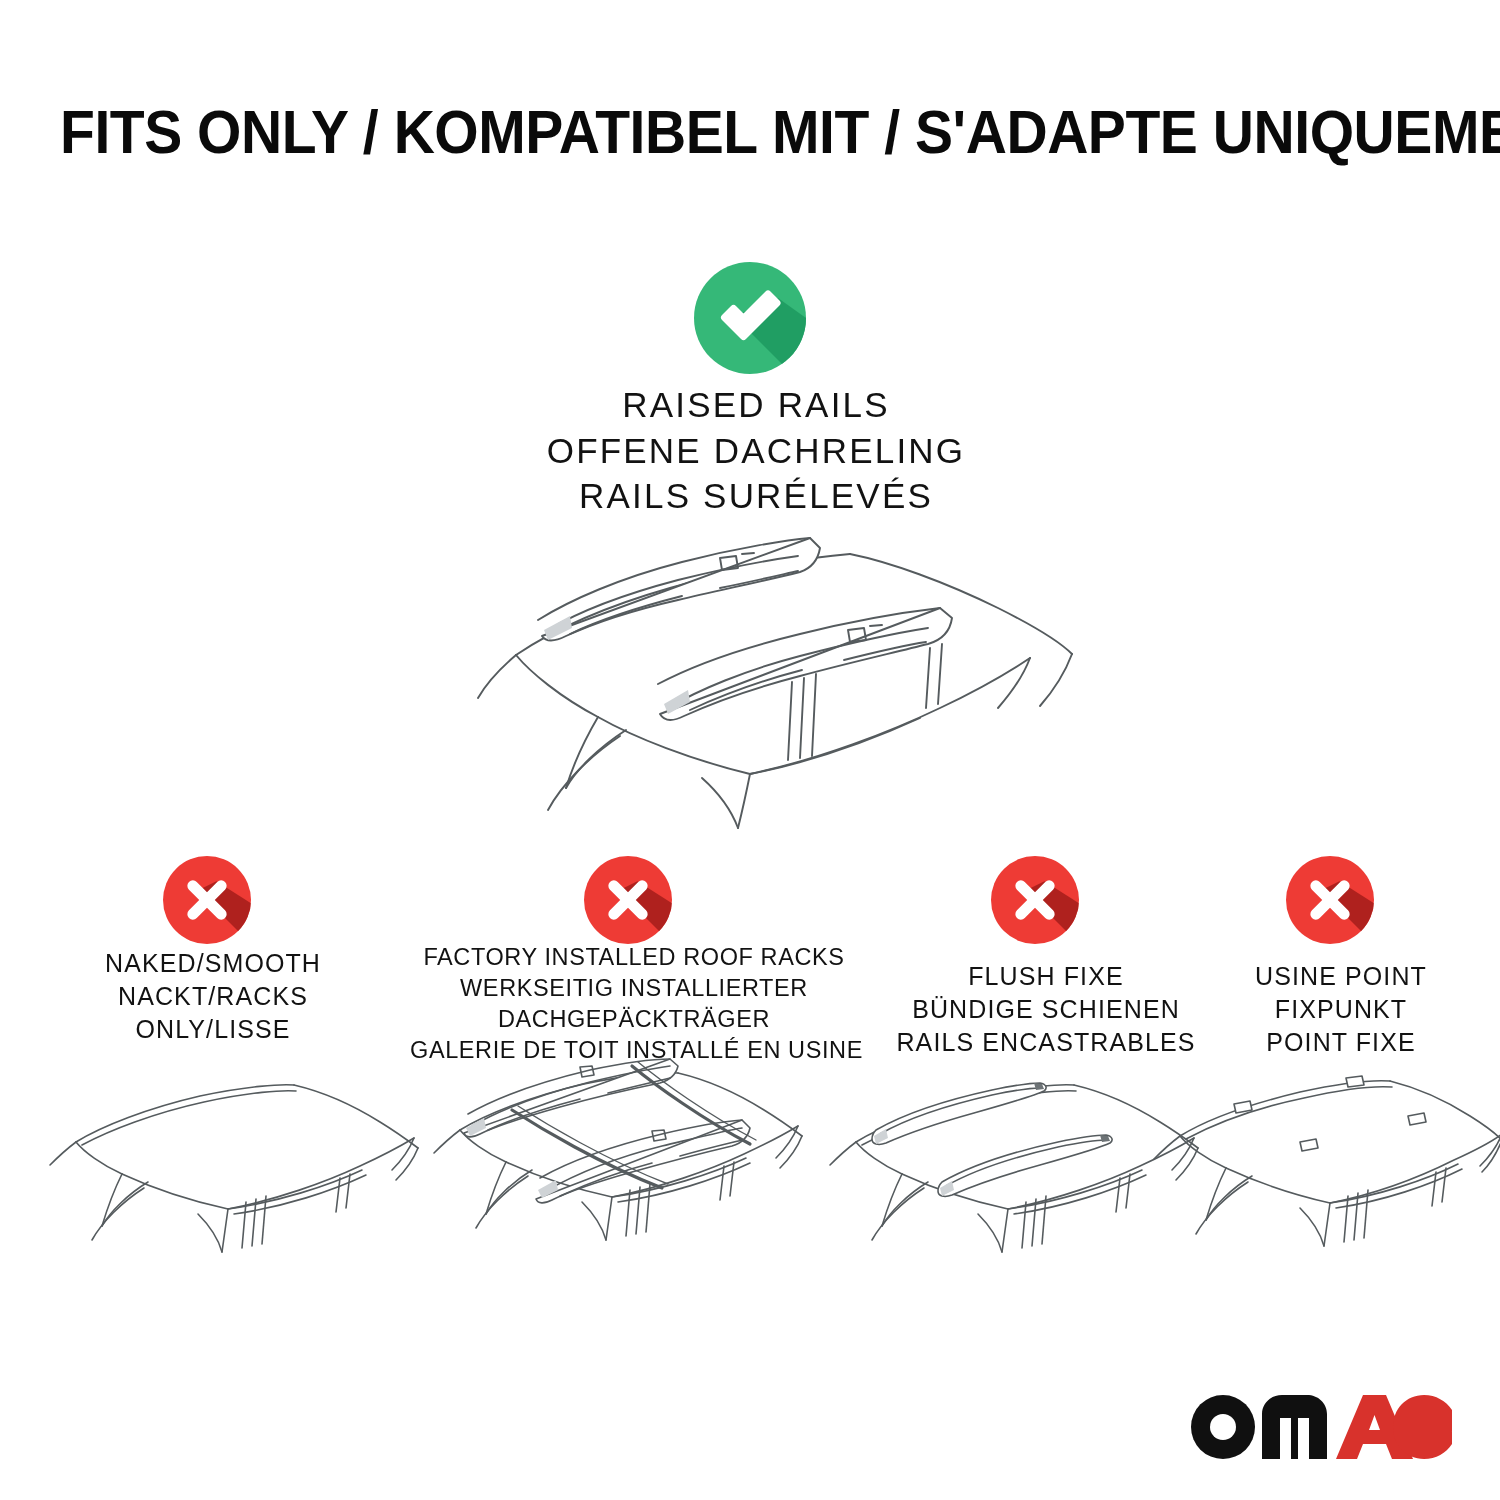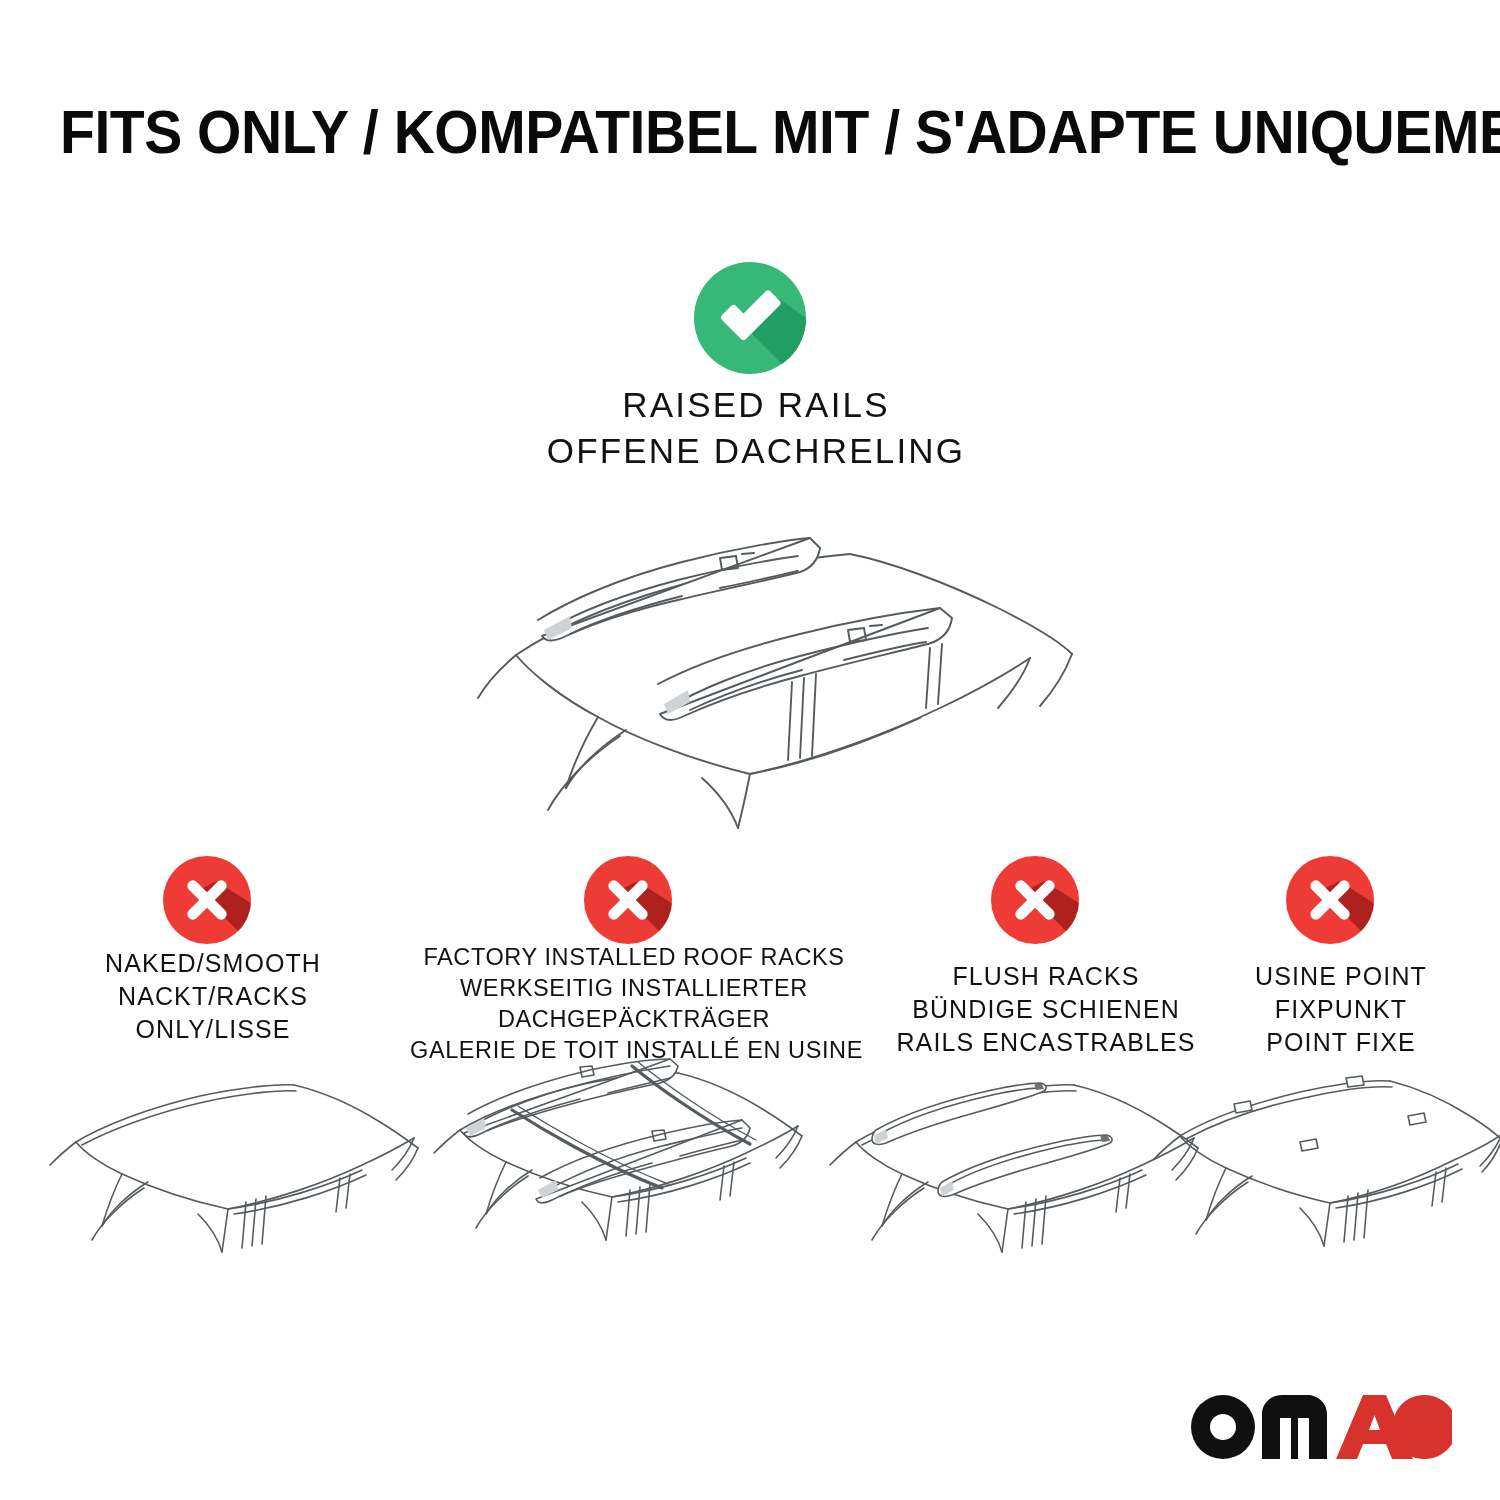--- a/index.html
+++ b/index.html
@@ -73,20 +73,21 @@
     <g clip-path="url(#gclip)">
       <path d="M40 54 L56 70 L112 126 L112 56 L84 36 Z" fill="#209c62" opacity="0.95"></path>
     </g>
     <path d="M30.5 55.5 L39.5 46.5 L49.5 56.5 L74 32 L83 41 L49.5 74.5 Z" fill="#ffffff" stroke="#ffffff" stroke-width="7" stroke-linejoin="round"></path>
   </svg>
 </div>
 
 <div class="caption main" style="left:0;top:382px;width:1500px;">
   <span class="ln">RAISED RAILS</span>
   <span class="ln">OFFENE DACHRELING</span>
+  <span class="ln">RAILS SURÉLEVÉS</span>
 </div>
 
 <div class="illus" style="left:420px;top:512px;">
   <svg width="660" height="330" viewBox="0 0 660 330" fill="none" stroke="#555b5e" stroke-width="1.9" stroke-linejoin="round" stroke-linecap="round">
 
     <path d="M96 143 C130 120 180 96 250 76 C320 56 392 45 430 42"></path>
     <path d="M430 42 C470 50 525 70 578 96 C618 116 642 132 652 142"></path>
     <path d="M96 143 C110 160 140 185 178 205"></path>
     <path d="M178 205 C215 226 272 248 330 262"></path>
     <path d="M330 262 C400 247 470 220 520 196 C560 177 592 158 610 146"></path>
@@ -209,21 +210,21 @@
 </div>
 
 <div class="caption sub tight" style="left:398px;top:942px;width:460px;">
   <span class="ln">FACTORY INSTALLED ROOF RACKS</span>
   <span class="ln">WERKSEITIG INSTALLIERTER</span>
   <span class="ln">DACHGEPÄCKTRÄGER</span>
   <span class="ln">GALERIE DE TOIT INSTALLÉ EN USINE</span>
 </div>
 
 <div class="caption sub" style="left:855px;top:960px;width:370px;">
-  <span class="ln">FLUSH RACKS</span>
+  <span class="ln">FLUSH FIXE</span>
   <span class="ln">BÜNDIGE SCHIENEN</span>
   <span class="ln">RAILS ENCASTRABLES</span>
 </div>
 
 <div class="caption sub" style="left:1190px;top:960px;width:290px;">
   <span class="ln">USINE POINT</span>
   <span class="ln">FIXPUNKT</span>
   <span class="ln">POINT FIXE</span>
 </div>
 

